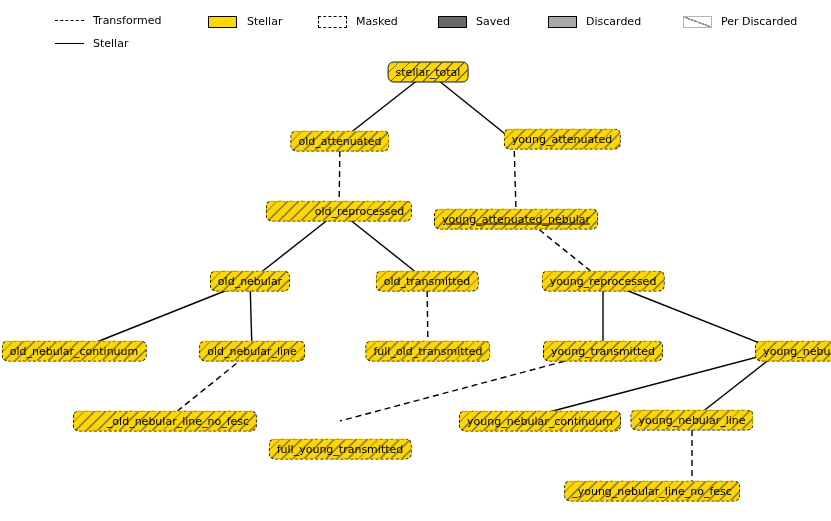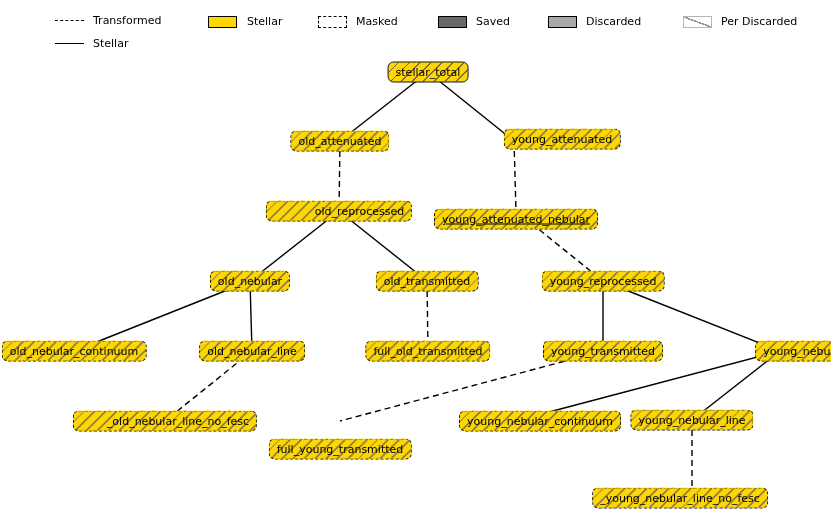--- a/index.html
+++ b/index.html
@@ -115,21 +115,21 @@
         <div class="node" style="left: 603px; top: 281px;">young_reprocessed</div>
         <div class="node" style="left: 74px; top: 351px;">old_nebular_continuum</div>
         <div class="node" style="left: 252px; top: 351px;">old_nebular_line</div>
         <div class="node" style="left: 428px; top: 351px;">full_old_transmitted</div>
         <div class="node" style="left: 603px; top: 351px;">young_transmitted</div>
         <div class="node" style="left: 804px; top: 351px;">young_nebular</div>
         <div class="node" style="left: 165px; top: 421px; padding-left: 33px;">_old_nebular_line_no_fesc</div>
         <div class="node" style="left: 340px; top: 421px; margin-top: 28px;">full_young_transmitted</div>
         <div class="node" style="left: 540px; top: 421px;">young_nebular_continuum</div>
         <div class="node" style="left: 692px; top: 420px;">young_nebular_line</div>
-        <div class="node" style="left: 680px; top: 491px; margin-top: 7px;">_young_nebular_line_no_fesc</div>
+        <div class="node" style="left: 652px; top: 491px;">_young_nebular_line_no_fesc</div>
       </div>
   </div>
 
   <div class="legend">
     <span class="linesample dashed" style="left:55px; top:20px;"></span>
     <span class="legend-label" style="left:93px; top:14px;">Transformed</span>
 
     <span class="linesample" style="left:55px; top:43px;"></span>
     <span class="legend-label" style="left:93px; top:37px;">Stellar</span>
 

